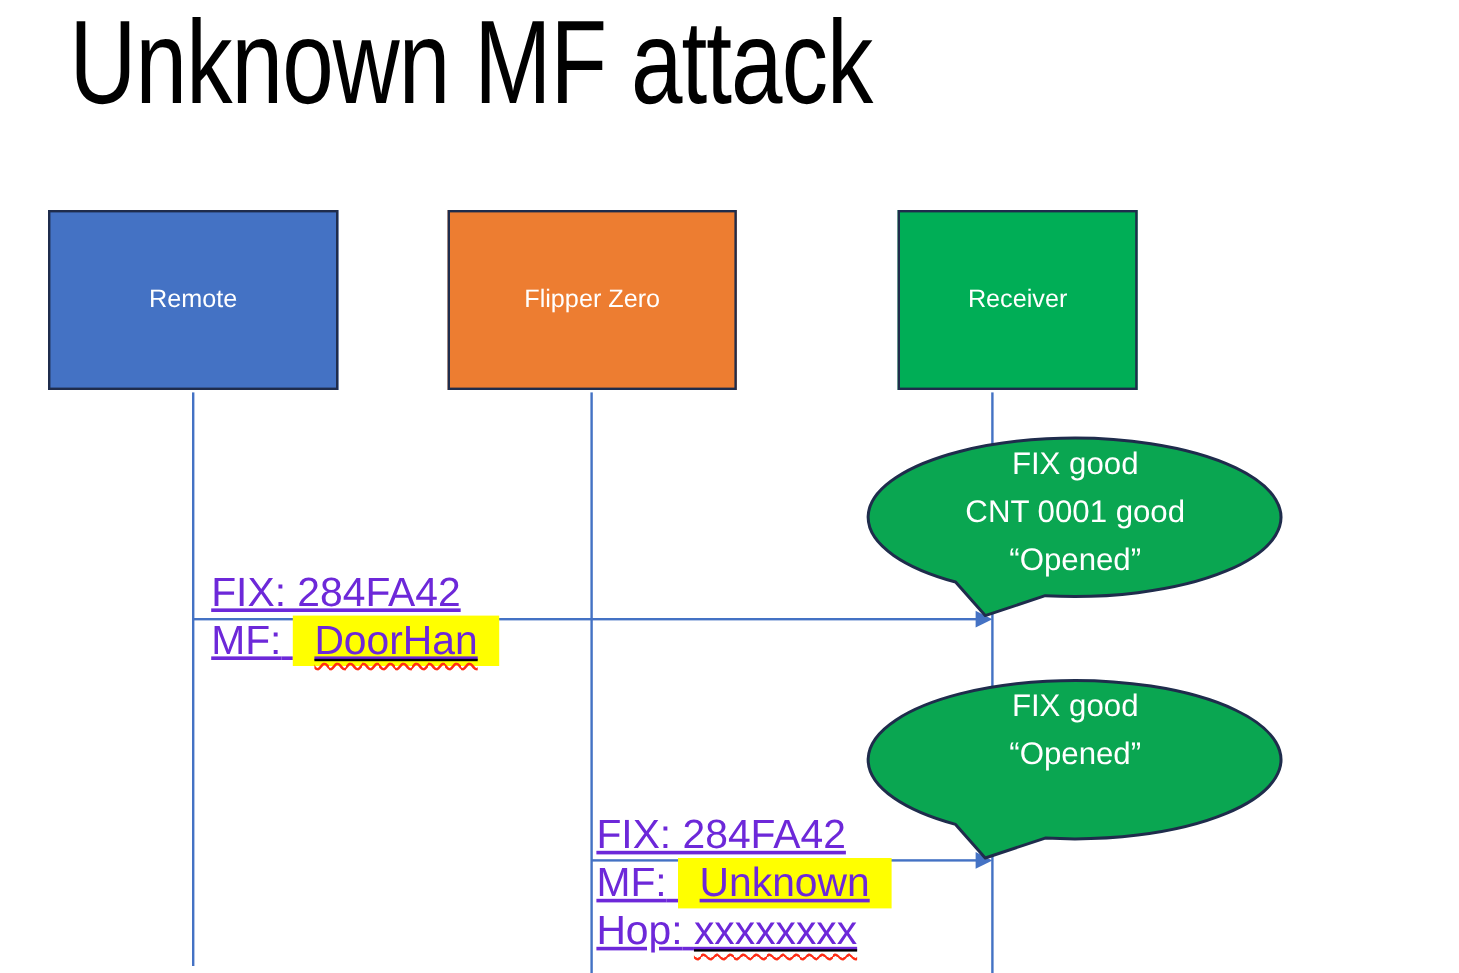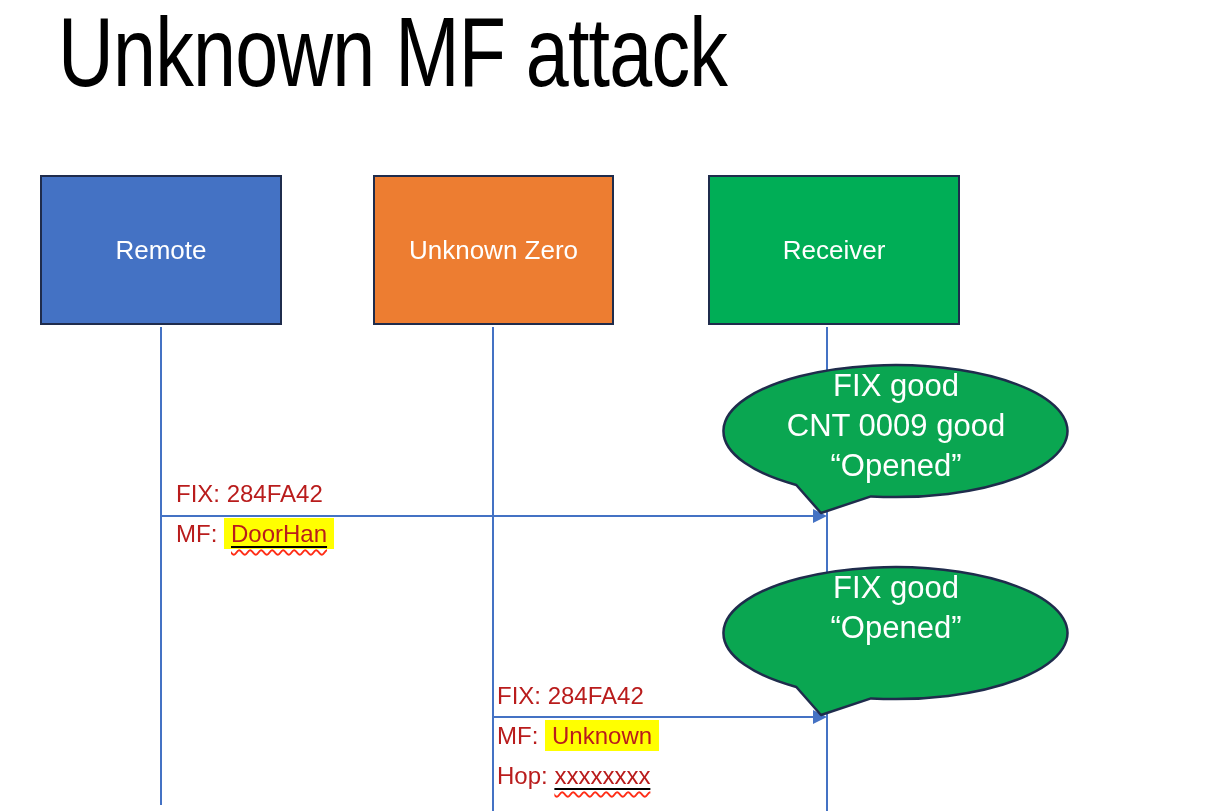--- a/index.html
+++ b/index.html
@@ -16,83 +16,83 @@
     letter-spacing:-1px; color:#000;
     transform:scaleX(0.78); transform-origin:left top;
     white-space:nowrap;
   }
 
   
   .actor {
     position:absolute; top:175px; height:150px;
     border:2.5px solid var(--navy); box-sizing:border-box;
     display:flex; align-items:center; justify-content:center;
-    color:#fff; font-size:26px;
+    color:#fff; font-size:21px;
   }
   .actor.remote   { left:40px;  width:242px; background:var(--blue);   }
   .actor.flipper  { left:373px; width:241px; background:var(--orange); }
-  .actor.receiver { left:708px; width:252px; background:var(--green);  }
+  .actor.receiver { left:748px; width:200px; background:var(--green);  }
 
   
   .lifeline { position:absolute; width:1.5px; background:var(--arrowBlue); top:327px; }
   .ll-remote   { left:160px; height:478px; }
   .ll-flipper  { left:492px; height:484px; }
   .ll-receiver { left:826px; height:484px; }
 
   
   .msgline { position:absolute; height:1.8px; background:var(--arrowBlue); }
   .msgline.m1 { left:161px; top:515px; width:653px; }
   .msgline.m2 { left:493px; top:716px; width:321px; }
   .arrowhead {
     position:absolute; width:0; height:0;
     border-top:7px solid transparent; border-bottom:7px solid transparent;
     border-left:14px solid var(--arrowBlue);
   }
   .arrowhead.a1 { left:813px; top:509px; }
   .arrowhead.a2 { left:813px; top:710px; }
 
   
-  .msg-label { position:absolute; font-size:24px; line-height:40px; color:#b91c1c; white-space:nowrap; }
+  .msg-label { position:absolute; font-size:34px; line-height:40px; color:#6d28d9; white-space:nowrap;text-decoration:underline; }
   .msg-label.l1 { left:176px; top:474px; }
   .msg-label.l2 { left:497px; top:676px; }
-  .hl { background:var(--highlightYellow); padding:2px 7px; }
+  .hl { background:var(--highlightYellow); padding:2px 18px; }
   .squig {
     text-decoration-line:underline; text-decoration-style:wavy;
     text-decoration-color:var(--squiggleRed); text-decoration-thickness:1.5px;
     text-underline-offset:7px;
   }
   .blacku {
     text-decoration-line:underline; text-decoration-style:solid;
     text-decoration-color:#000; text-decoration-thickness:1.5px;
     text-underline-offset:4px;
   }
 
   
   .bubble { position:absolute; left:718px; width:356px; height:170px; }
   .bubble.b1 { top:357px; }
   .bubble.b2 { top:559px; }
   .bubble svg { position:absolute; left:0; top:0; }
   .bubble path { fill:var(--bubbleGreen); stroke:var(--navy); stroke-width:2.5; stroke-linejoin:round; }
   .bubble-text {
     position:absolute; left:0; top:9px; width:356px;
-    text-align:center; color:#fff; font-size:31px; line-height:40px;
+    text-align:center; color:#fff; font-size:26px; line-height:40px;
   }
 </style>
 </head>
 <body>
 
 <div class="canvas">
 
   <div class="title">Unknown MF attack</div>
 
   <div class="actor remote">
     <span>Remote</span>
   </div>
   <div class="actor flipper">
-    <span>Unknown Zero</span>
+    <span>Flipper Zero</span>
   </div>
   <div class="actor receiver">
     <span>Receiver</span>
   </div>
 
   <div class="lifeline ll-remote"></div>
   <div class="lifeline ll-flipper"></div>
   <div class="lifeline ll-receiver"></div>
 
   <div class="msgline m1"></div>
@@ -109,21 +109,21 @@
     <div><span>MF:</span> <span class="hl">Unknown</span></div>
     <div><span>Hop:</span> <span class="squig"><span class="blacku">xxxxxxxx</span></span></div>
   </div>
 
   <div class="bubble b1">
     <svg width="356" height="170" viewBox="0 0 356 170">
       <path d="M 78.3 128 A 172 66 0 1 1 153 139.4 L 103 156 Z"></path>
     </svg>
     <div class="bubble-text">
       <div>FIX good</div>
-      <div>CNT 0009 good</div>
+      <div>CNT 0001 good</div>
       <div>“Opened”</div>
     </div>
   </div>
 
   <div class="bubble b2">
     <svg width="356" height="170" viewBox="0 0 356 170">
       <path d="M 78.3 128 A 172 66 0 1 1 153 139.4 L 103 156 Z"></path>
     </svg>
     <div class="bubble-text">
       <div>FIX good</div>

